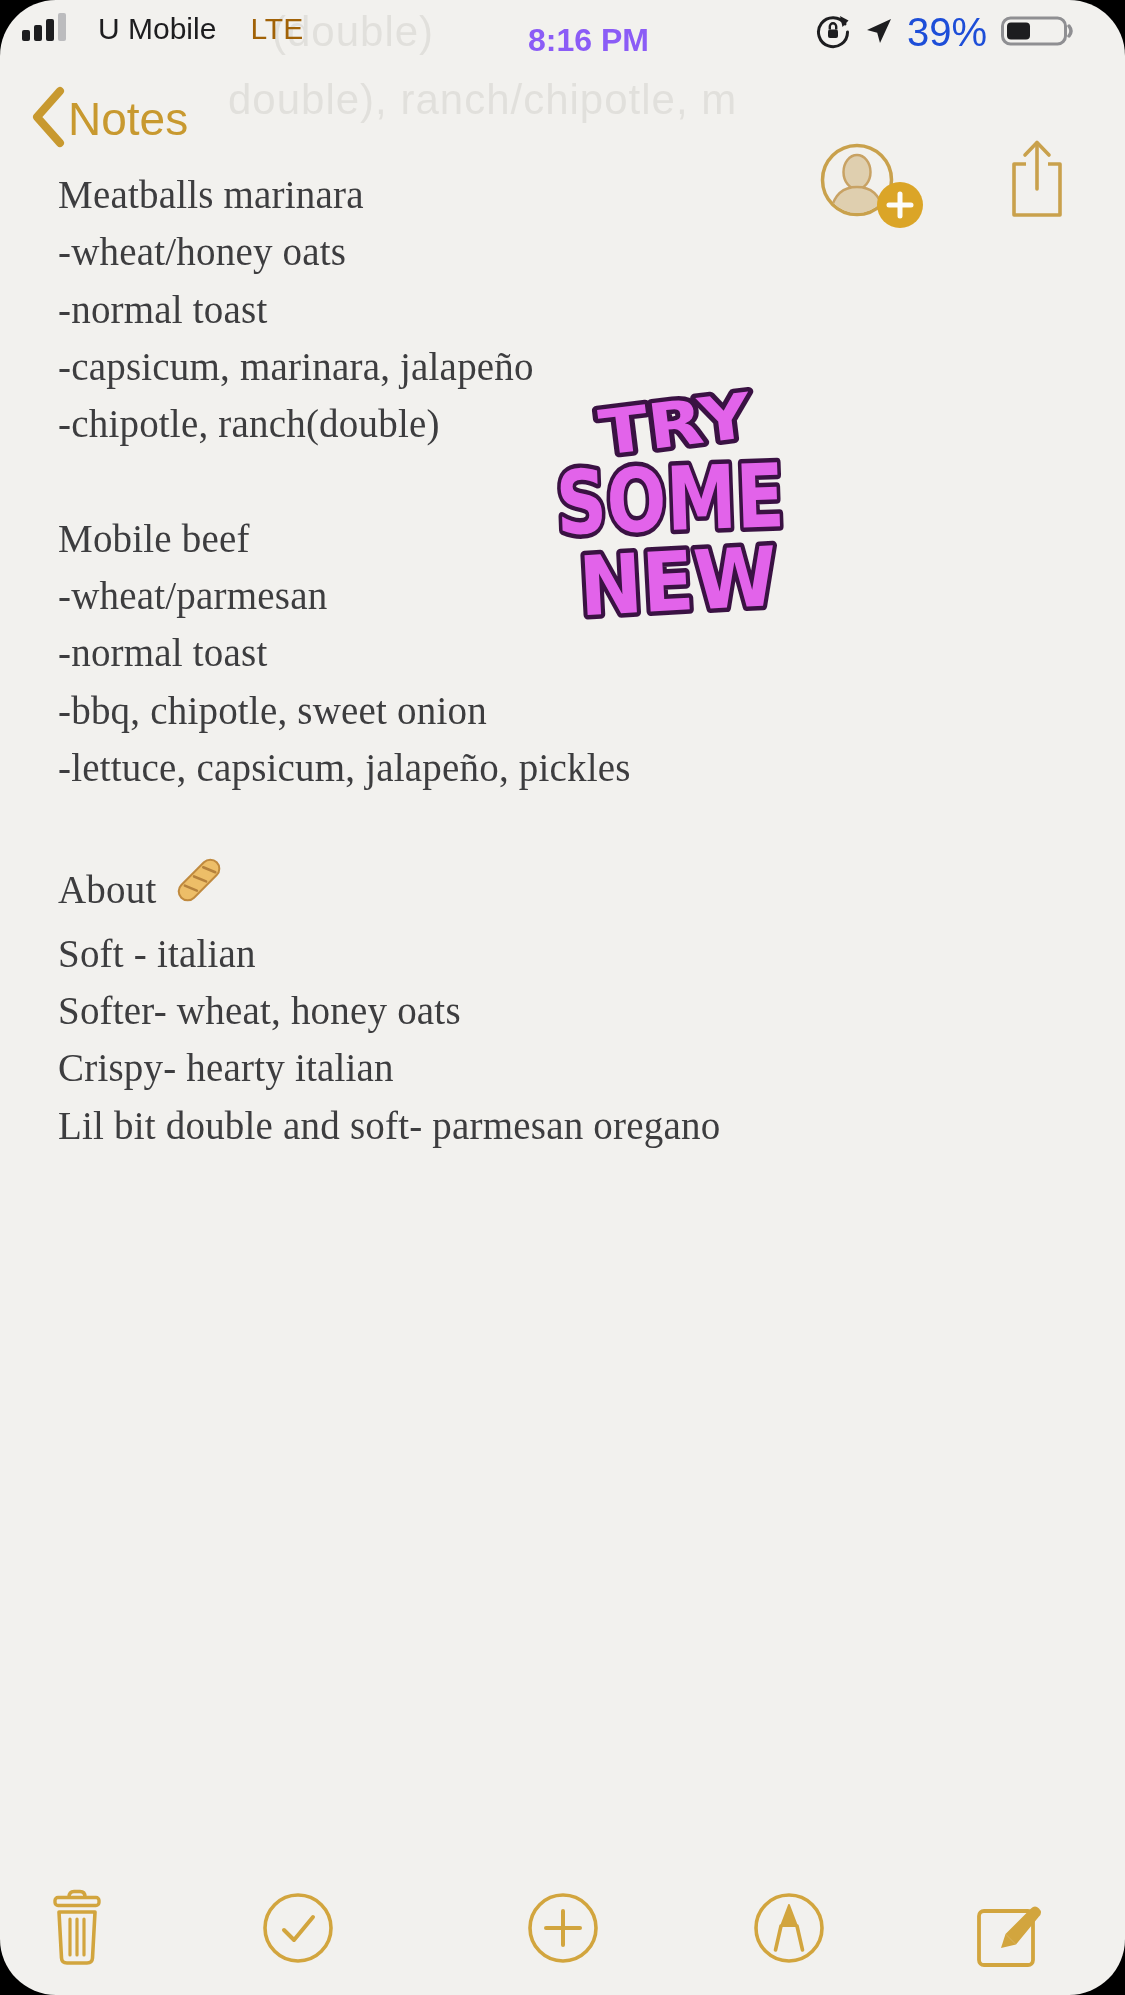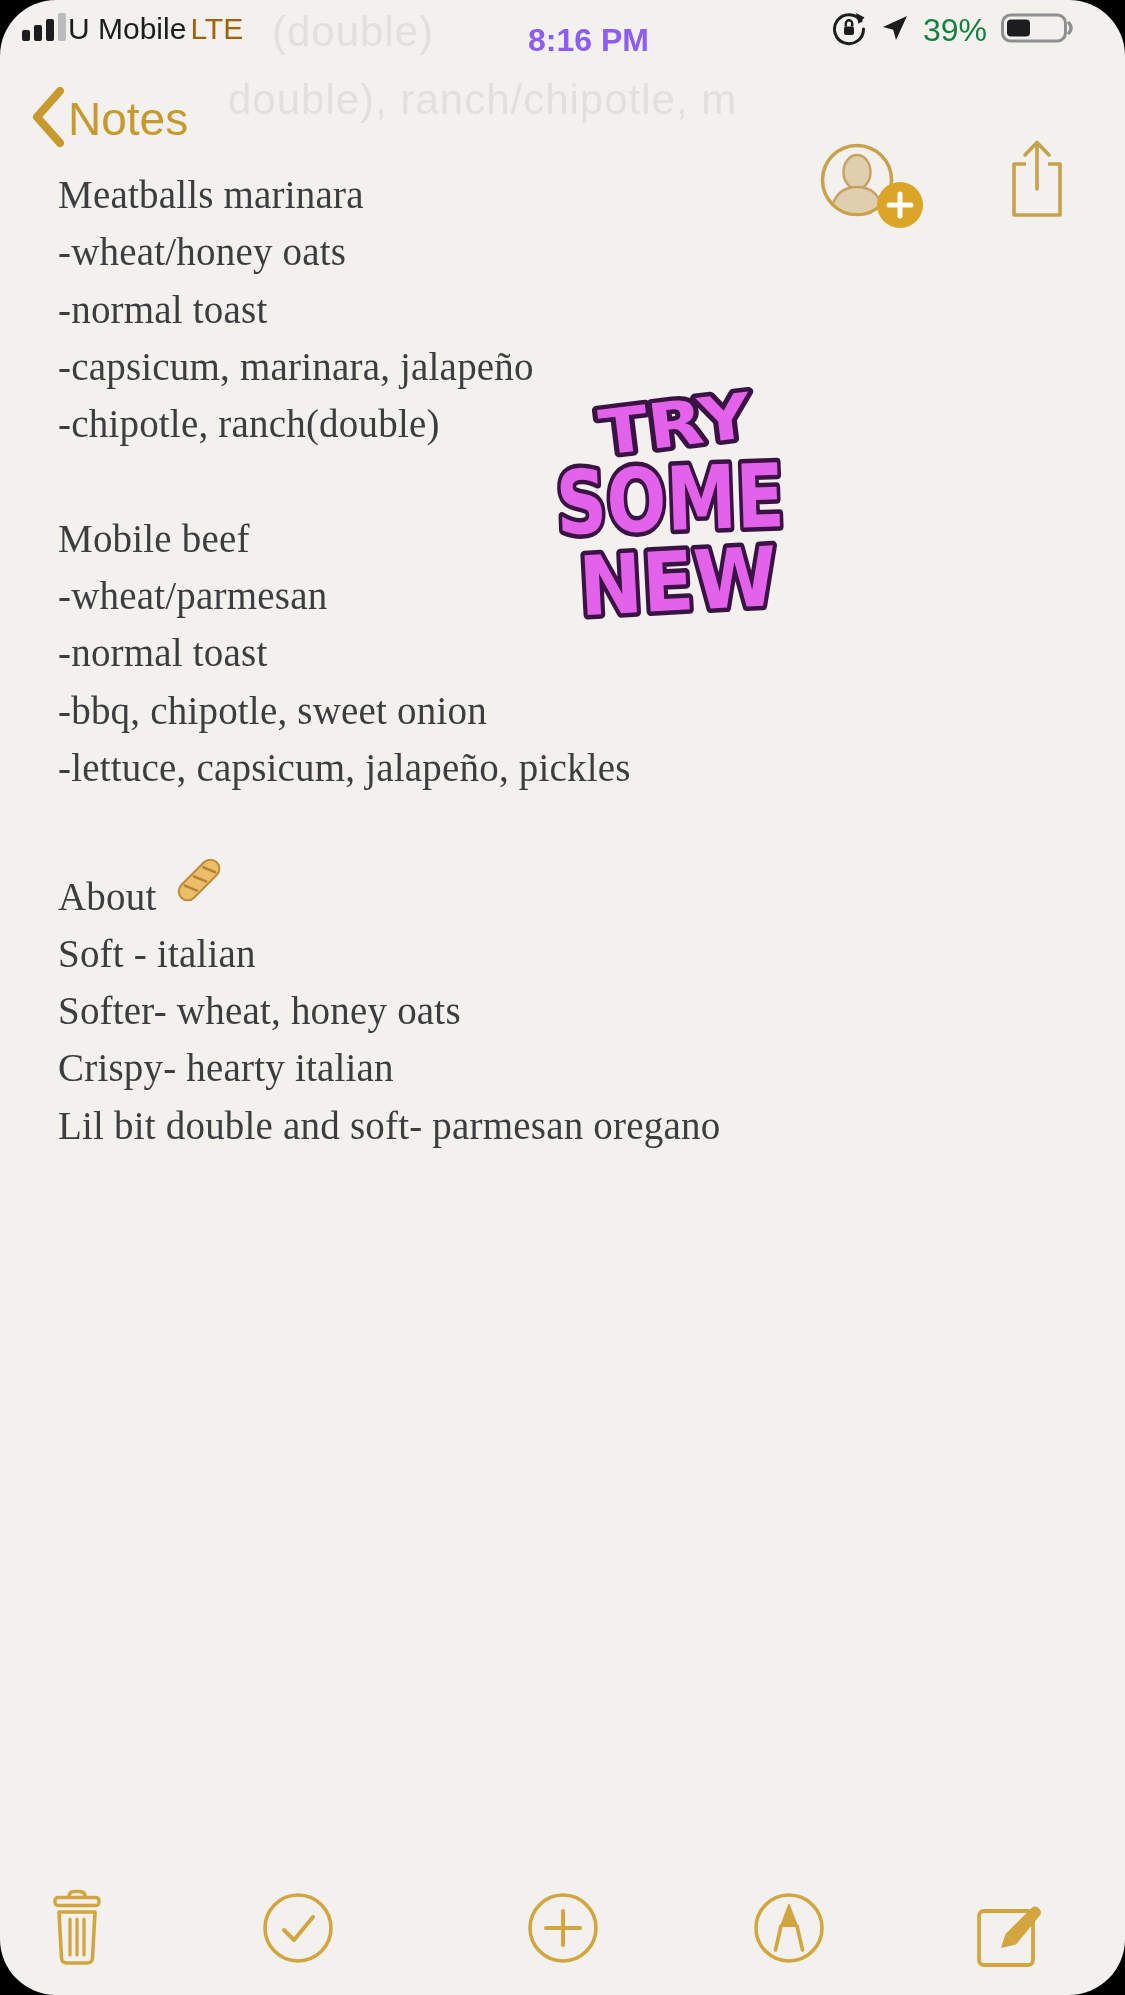--- a/index.html
+++ b/index.html
@@ -8,36 +8,36 @@
     position:relative;width:1125px;height:1995px;margin:0 auto;
     background:#F2F1EE;border-radius:56px;overflow:hidden;
     font-family:"Liberation Sans","DejaVu Sans",sans-serif;color:#3D3D3F;
   }
   
   .ghost{position:absolute;color:#6E695F;opacity:.12;font-size:42px;white-space:nowrap;letter-spacing:1px;}
   .ghost1{left:272px;top:8px;}
   .ghost2{left:228px;top:76px;}
   
   .statusbar{position:absolute;left:0;top:0;width:100%;height:56px;}
-  .sb-left{position:absolute;left:22px;top:12px;display:flex;align-items:center;gap:0;}
+  .sb-left{position:absolute;left:22px;top:12px;display:flex;align-items:center;gap:30px;}
   .sb-carrier{font-size:30px;color:#1D1D1F;}
   .sb-net{font-size:30px;color:#a16207;margin-left:4px;}
   .sb-time{position:absolute;left:528px;top:10px;font-size:32px;font-weight:700;color:#8b5cf6;margin-top:12px;}
   .sb-right{position:absolute;right:50px;top:10px;display:flex;align-items:center;gap:14px;}
-  .sb-batt-label{font-size:32px;color:#15803d;}
+  .sb-batt-label{font-size:40px;color:#1d4ed8;}
   
   .navbar{position:absolute;left:0;top:62px;width:100%;height:100px;}
   .back-btn{position:absolute;left:30px;top:24px;display:flex;align-items:center;gap:2px;cursor:pointer;}
   .back-label{font-size:46px;color:#C8992F;}
   .collab-btn{position:absolute;left:813px;top:74px;}
   .share-btn{position:absolute;left:1005px;top:75px;}
   
   .note{position:absolute;left:58px;top:166px;width:1010px;font-size:39px;line-height:57.3px;letter-spacing:.2px;font-family:Liberation Serif, serif;}
   .note-line{min-height:57.3px;white-space:nowrap;}
-  .about-line{display:flex;align-items:flex-end;gap:14px;}
+  .about-line{display:flex;align-items:center;gap:14px;}
   .baguette{display:inline-block;transform:translateY(-2px);}
   
   .sticker{position:absolute;left:548px;top:376px;}
   
   .toolbar{position:absolute;left:0;top:1880px;width:100%;height:100px;}
   .tb-btn{position:absolute;transform:translateX(-50%);cursor:pointer;}
   .tb-trash{left:77px;top:8px;}
   .tb-check{left:298px;top:10px;}
   .tb-plus{left:563px;top:10px;}
   .tb-markup{left:789px;top:10px;}

